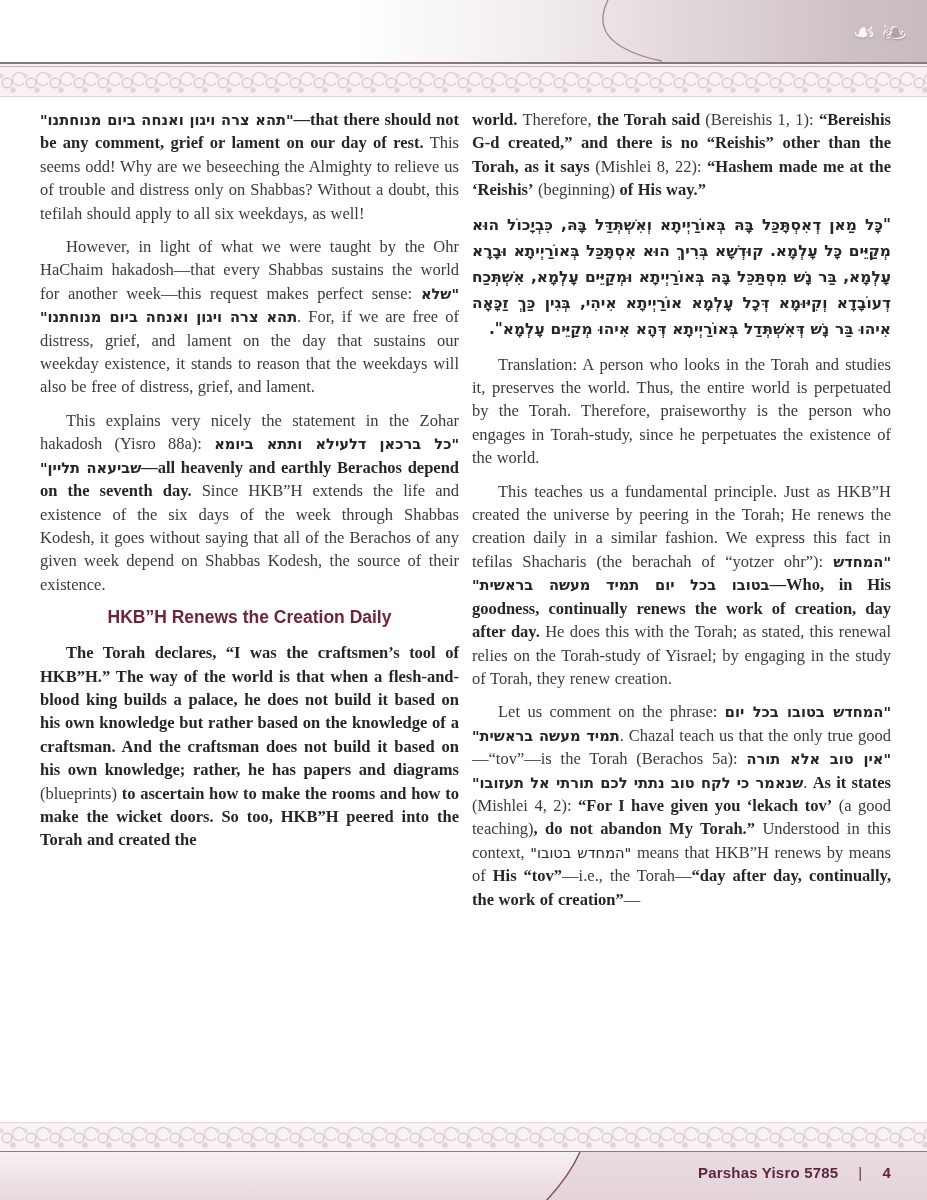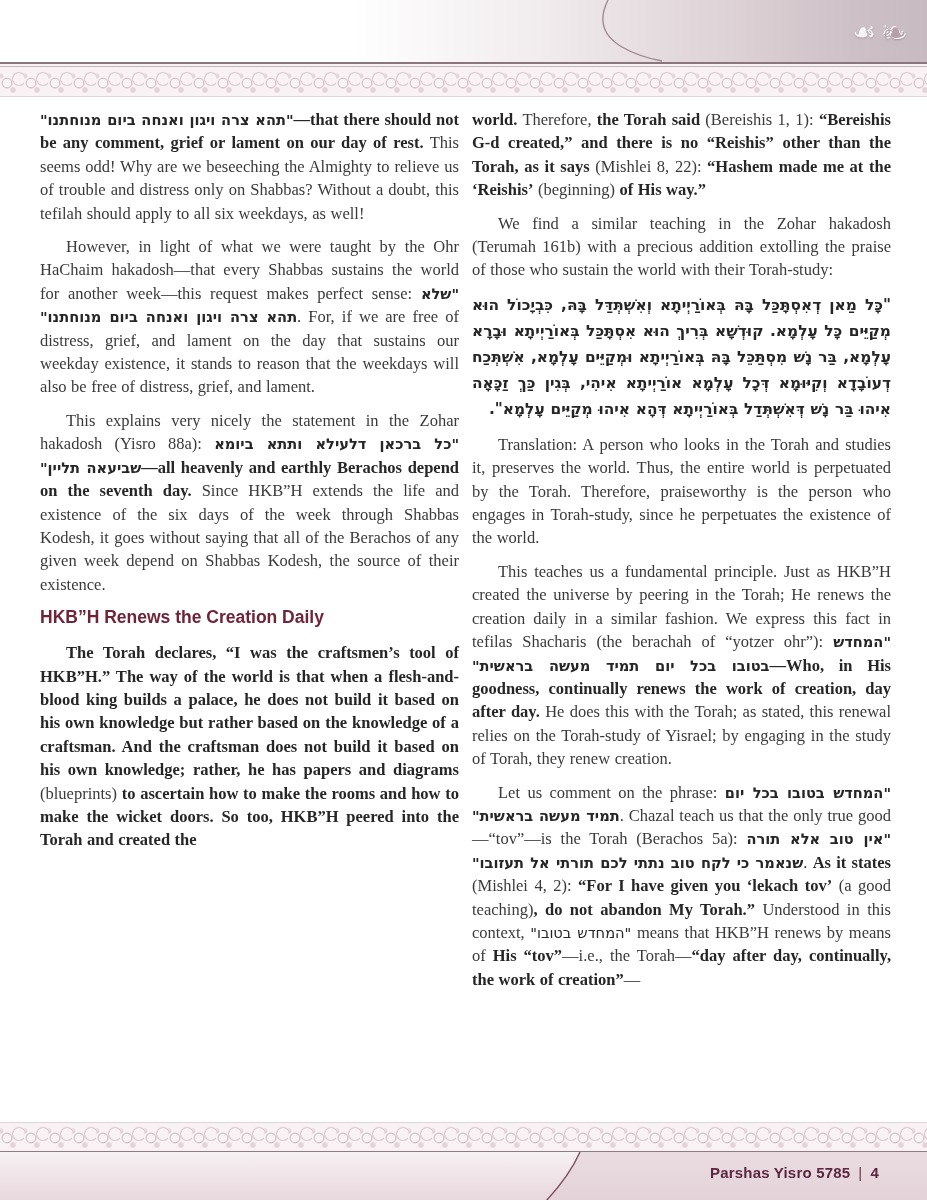--- a/index.html
+++ b/index.html
@@ -70,35 +70,35 @@
   .heb{
     font-family:"DejaVu Sans",sans-serif;
     font-size:14.6px;font-weight:bold;color:#262626;
     unicode-bidi:embed;
   }
   .hebrew-block{
     direction:rtl;text-indent:0;line-height:25px;margin-bottom:11px;
   }
   .hebrew-block .heb{font-size:15.4px;}
   .section-heading{
-    font-family:"Liberation Sans",sans-serif;
+    text-align:center;font-family:"Liberation Sans",sans-serif;
     font-weight:bold;font-size:17.5px;line-height:1.32;color:#6f2437;
     margin:5px 0 12px;
   }
 
   
   .footer-bar{
     position:absolute;top:1151px;left:0;width:927px;height:49px;
     background:linear-gradient(180deg,#f7f1f3 0%,#eee2e6 55%,#e7d8dd 100%);
     border-top:1px solid #8f7b84;
   }
   .footer-svg{position:absolute;top:0;left:0;}
   .footer-text{
-    position:absolute;top:0;right:48px;height:40px;
-    display:flex;align-items:center;gap:8px;
+    position:absolute;top:0;right:36px;height:40px;
+    display:flex;align-items:center;gap:20px;
     font-family:"Liberation Sans",sans-serif;font-weight:bold;
     font-size:15px;color:#5c2640;letter-spacing:0.2px;margin-left:19px;
   }
   .footer-text .sep{font-weight:normal;color:#6d3650;}
 </style>
 </head>
 <body>
 
 <div class="page">
 
@@ -120,21 +120,20 @@
         <p class="para no-indent"><span class="b heb" dir="rtl">"תהא צרה ויגון ואנחה ביום מנוחתנו"</span><span class="b">—that there should not be any comment, grief or lament on our day of rest.</span><span> This seems odd!  Why are we beseeching the Almighty to relieve us of trouble and distress only on Shabbas? Without a doubt, this tefilah should apply to all six weekdays, as well!</span></p>
         <p class="para"><span>However, in light of what we were taught by the Ohr HaChaim hakadosh—that every Shabbas sustains the world for another week—this request makes perfect sense: </span><span class="b heb" dir="rtl">"שלא תהא צרה ויגון ואנחה ביום מנוחתנו"</span><span>.  For, if we are free of distress, grief, and lament on the day that sustains our weekday existence, it stands to reason that the weekdays will also be free of distress, grief, and lament.</span></p>
         <p class="para"><span>This explains very nicely the statement in the Zohar hakadosh (Yisro 88a): </span><span class="b heb" dir="rtl">"כל ברכאן דלעילא ותתא ביומא שביעאה תליין"</span><span class="b">—all heavenly and earthly Berachos depend on the seventh day.</span><span>  Since HKB”H extends the life and existence of the six days of the week through Shabbas Kodesh, it goes without saying that all of the Berachos of any given week depend on Shabbas Kodesh, the source of their existence.</span></p>
         <div class="section-heading">
           <div>HKB”H Renews the Creation Daily</div>
         </div>
         <p class="para"><span class="b">The Torah declares, “I was the craftsmen’s tool of HKB”H.”  The way of the world is that when a flesh-and-blood king builds a palace, he does not build it based on his own knowledge but rather based on the knowledge of a craftsman. And the craftsman does not build it based on his own knowledge; rather, he has papers and diagrams </span><span>(blueprints) </span><span class="b">to ascertain how to make the rooms and how to make the wicket doors. So too, HKB”H peered into the Torah and created the</span></p>
       </section>
     <section class="col">
         <p class="para no-indent"><span class="b">world.</span><span> Therefore, </span><span class="b">the Torah said</span><span> (Bereishis 1, 1): </span><span class="b">“Bereishis G-d created,” and there is no “Reishis” other than the Torah, as it says</span><span> (Mishlei 8, 22): </span><span class="b">“Hashem made me at the ‘Reishis’</span><span> (beginning) </span><span class="b">of His way.”</span></p>
-        <p class="para"><span>We find a similar teaching in the Zohar hakadosh (Terumah 161b) with a precious addition extolling the praise of those who sustain the world with their Torah-study:</span></p>
         <p class="para hebrew-block" dir="rtl"><span class="b heb" dir="rtl">"כָּל מַאן דְאִסְתָּכַּל בָּהּ בְּאוֹרַיְיתָא וְאִשְׁתְּדַּל בָּהּ, כִּבְיָכוֹל הוּא מְקַיֵּים כָּל עָלְמָא. קוּדְשָׁא בְּרִיךְ הוּא אִסְתָּכַּל בְּאוֹרַיְיתָא וּבָרָא עָלְמָא, בַּר נָשׁ מִסְתַּכֵּל בָּהּ בְּאוֹרַיְיתָא וּמְקַיֵּים עָלְמָא, אִשְׁתְּכַח דְעוֹבָדָא וְקִיּוּמָא דְּכָל עָלְמָא אוֹרַיְיתָא אִיהִי, בְּגִין כַּךְ זַכָּאָה אִיהוּ בַּר נָשׁ דְּאִשְׁתְּדַל בְּאוֹרַיְיתָא דְּהָא אִיהוּ מְקַיֵּים עָלְמָא".</span></p>
         <p class="para"><span>Translation: A person who looks in the Torah and studies it, preserves the world.  Thus, the entire world is perpetuated by the Torah.  Therefore, praiseworthy is the person who engages in Torah-study, since he perpetuates the existence of the world.</span></p>
         <p class="para"><span>This teaches us a fundamental principle.  Just as HKB”H created the universe by peering in the Torah; He renews the creation daily in a similar fashion.  We express this fact in tefilas Shacharis (the berachah of “yotzer ohr”): </span><span class="b heb" dir="rtl">"המחדש בטובו בכל יום תמיד מעשה בראשית"</span><span class="b">—Who, in His goodness, continually renews the work of creation, day after day.</span><span>  He does this with the Torah; as stated, this renewal relies on the Torah-study of Yisrael; by engaging in the study of Torah, they renew creation.</span></p>
         <p class="para"><span>Let us comment on the phrase: </span><span class="b heb" dir="rtl">"המחדש בטובו בכל יום תמיד מעשה בראשית"</span><span>.  Chazal teach us that the only true good—“tov”—is the Torah (Berachos 5a): </span><span class="b heb" dir="rtl">"אין טוב אלא תורה שנאמר כי לקח טוב נתתי לכם תורתי אל תעזובו"</span><span>.  </span><span class="b">As it states</span><span> (Mishlei 4, 2): </span><span class="b">“For I have given you ‘lekach tov’</span><span> (a good teaching)</span><span class="b">, do not abandon My Torah.”</span><span> Understood in this context, </span><span class="heb" dir="rtl" style="font-weight: normal;">"המחדש בטובו"</span><span> means that HKB”H renews by means of </span><span class="b">His “tov”</span><span>—i.e., the Torah—</span><span class="b">“day after day, continually, the work of creation”</span><span>—</span></p>
       </section>
   </main>
 
   <div class="lace lace-bottom"></div>
 
   <footer class="footer-bar">

